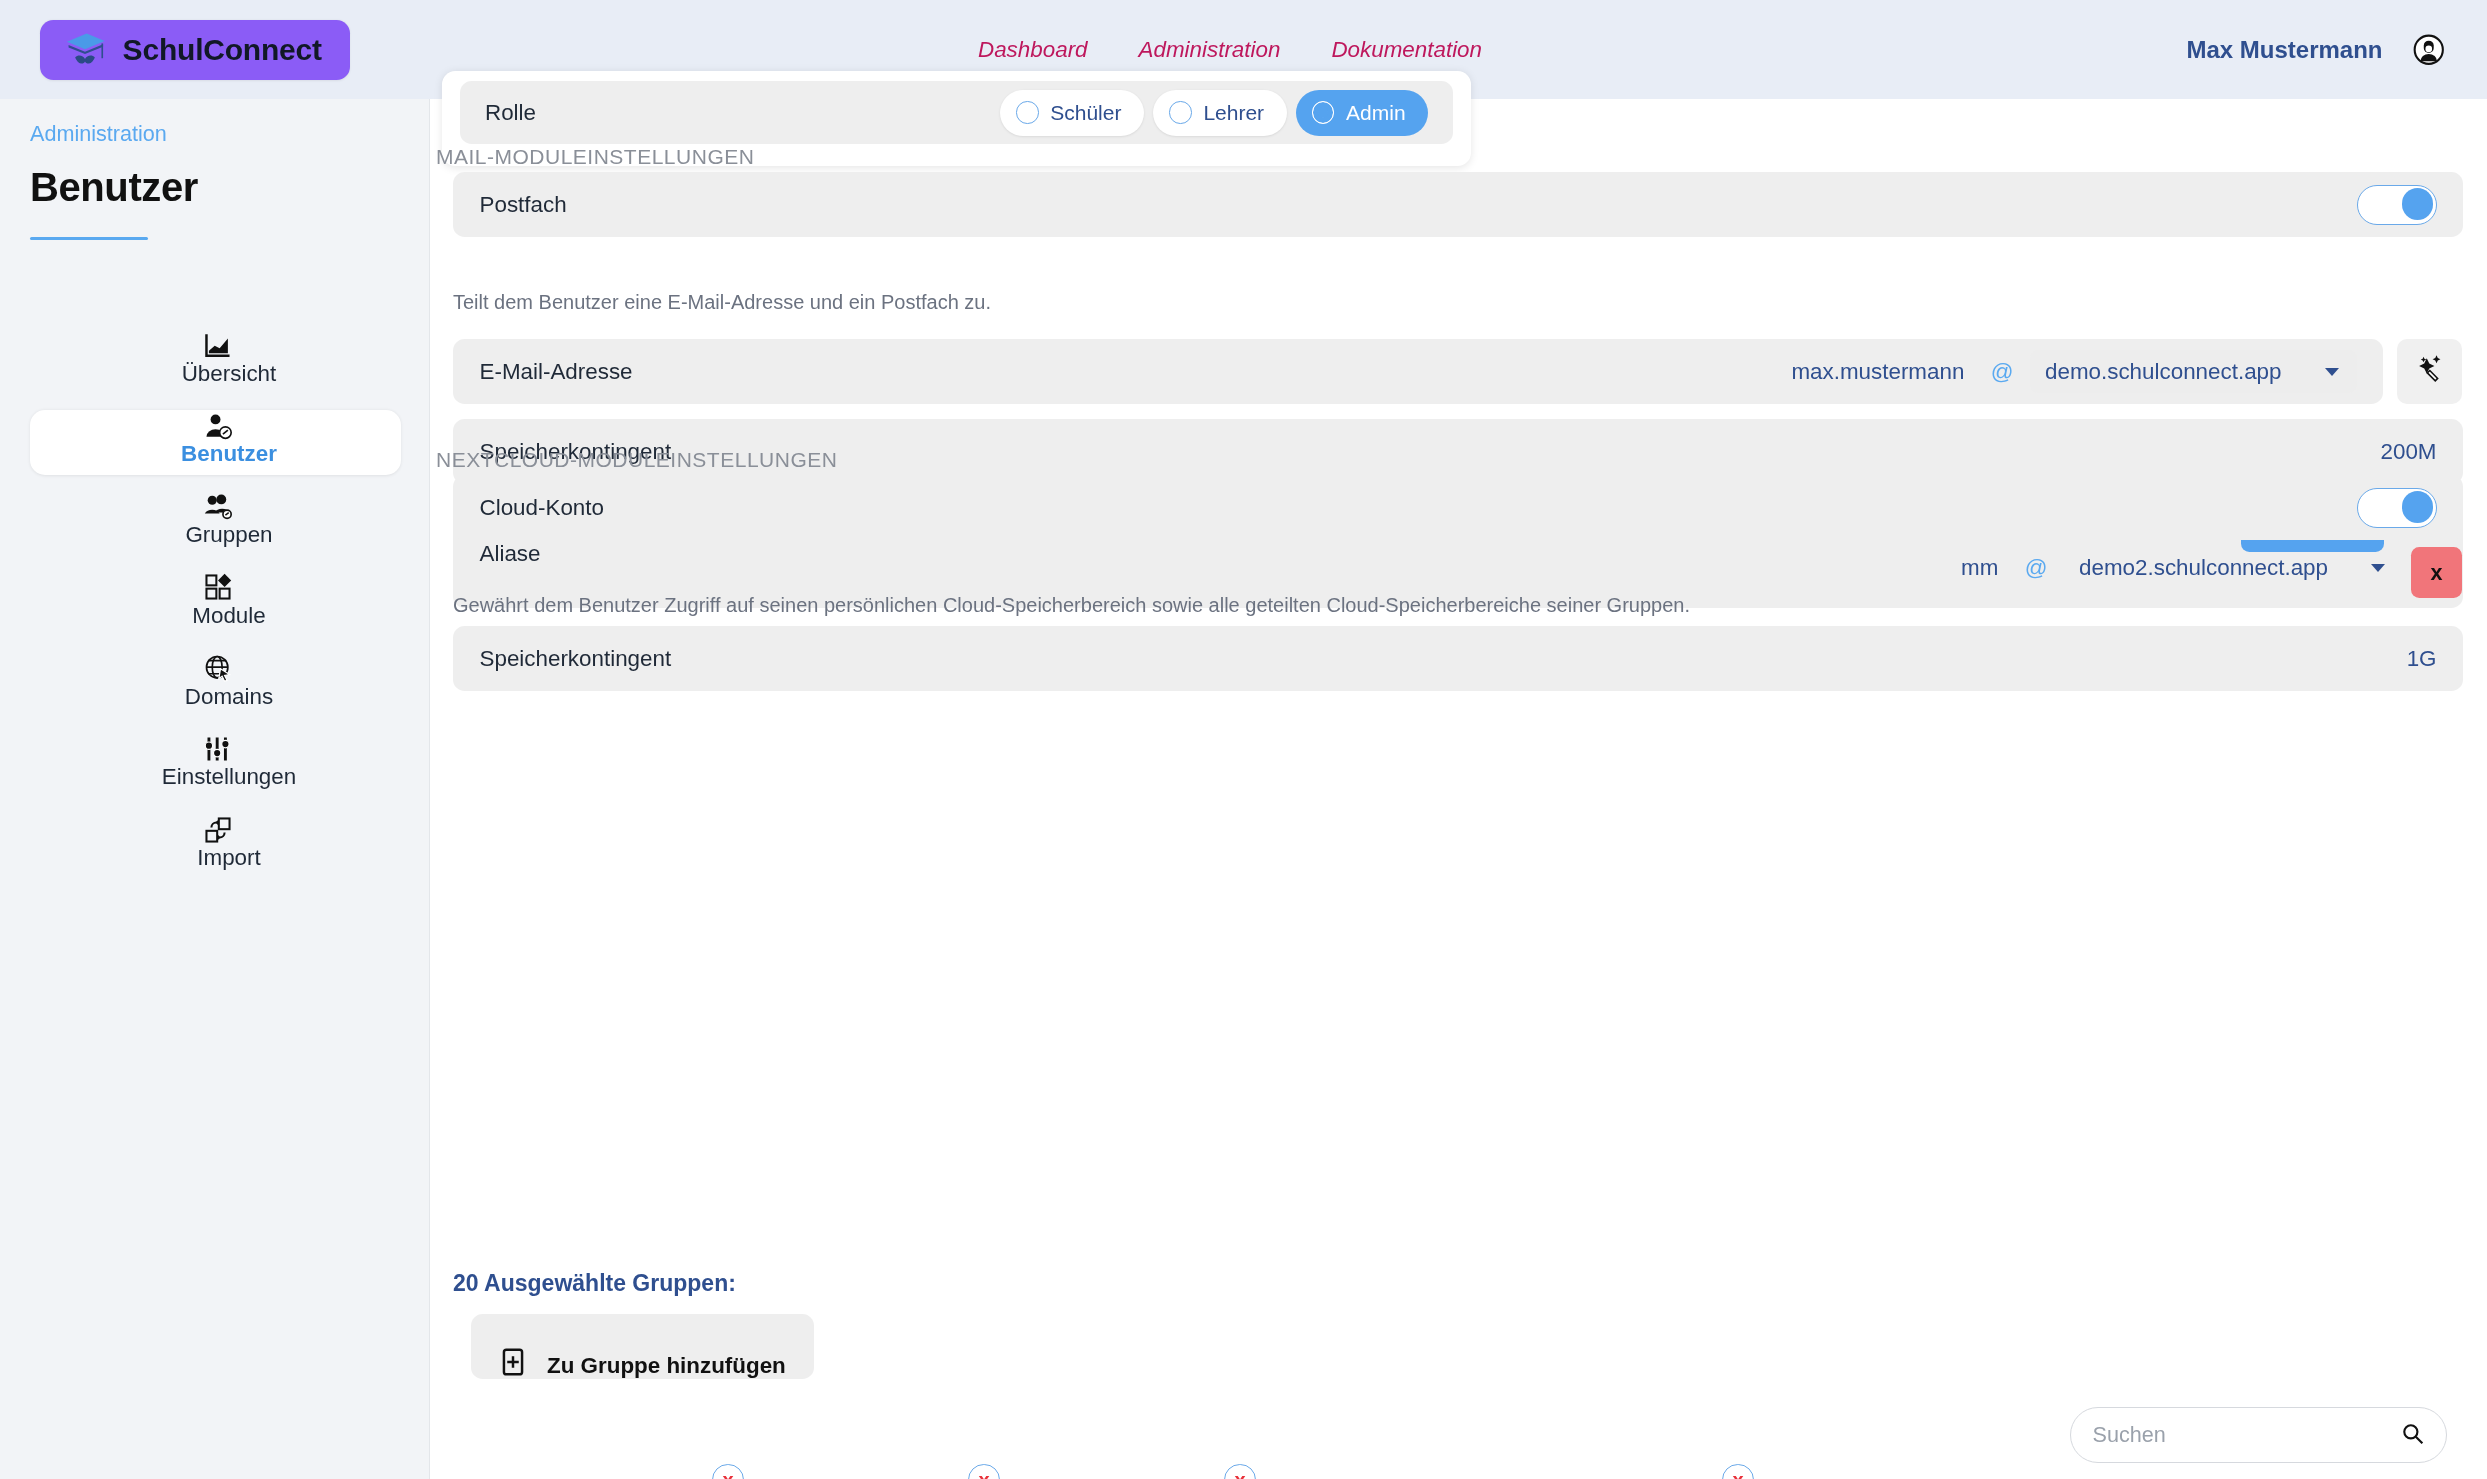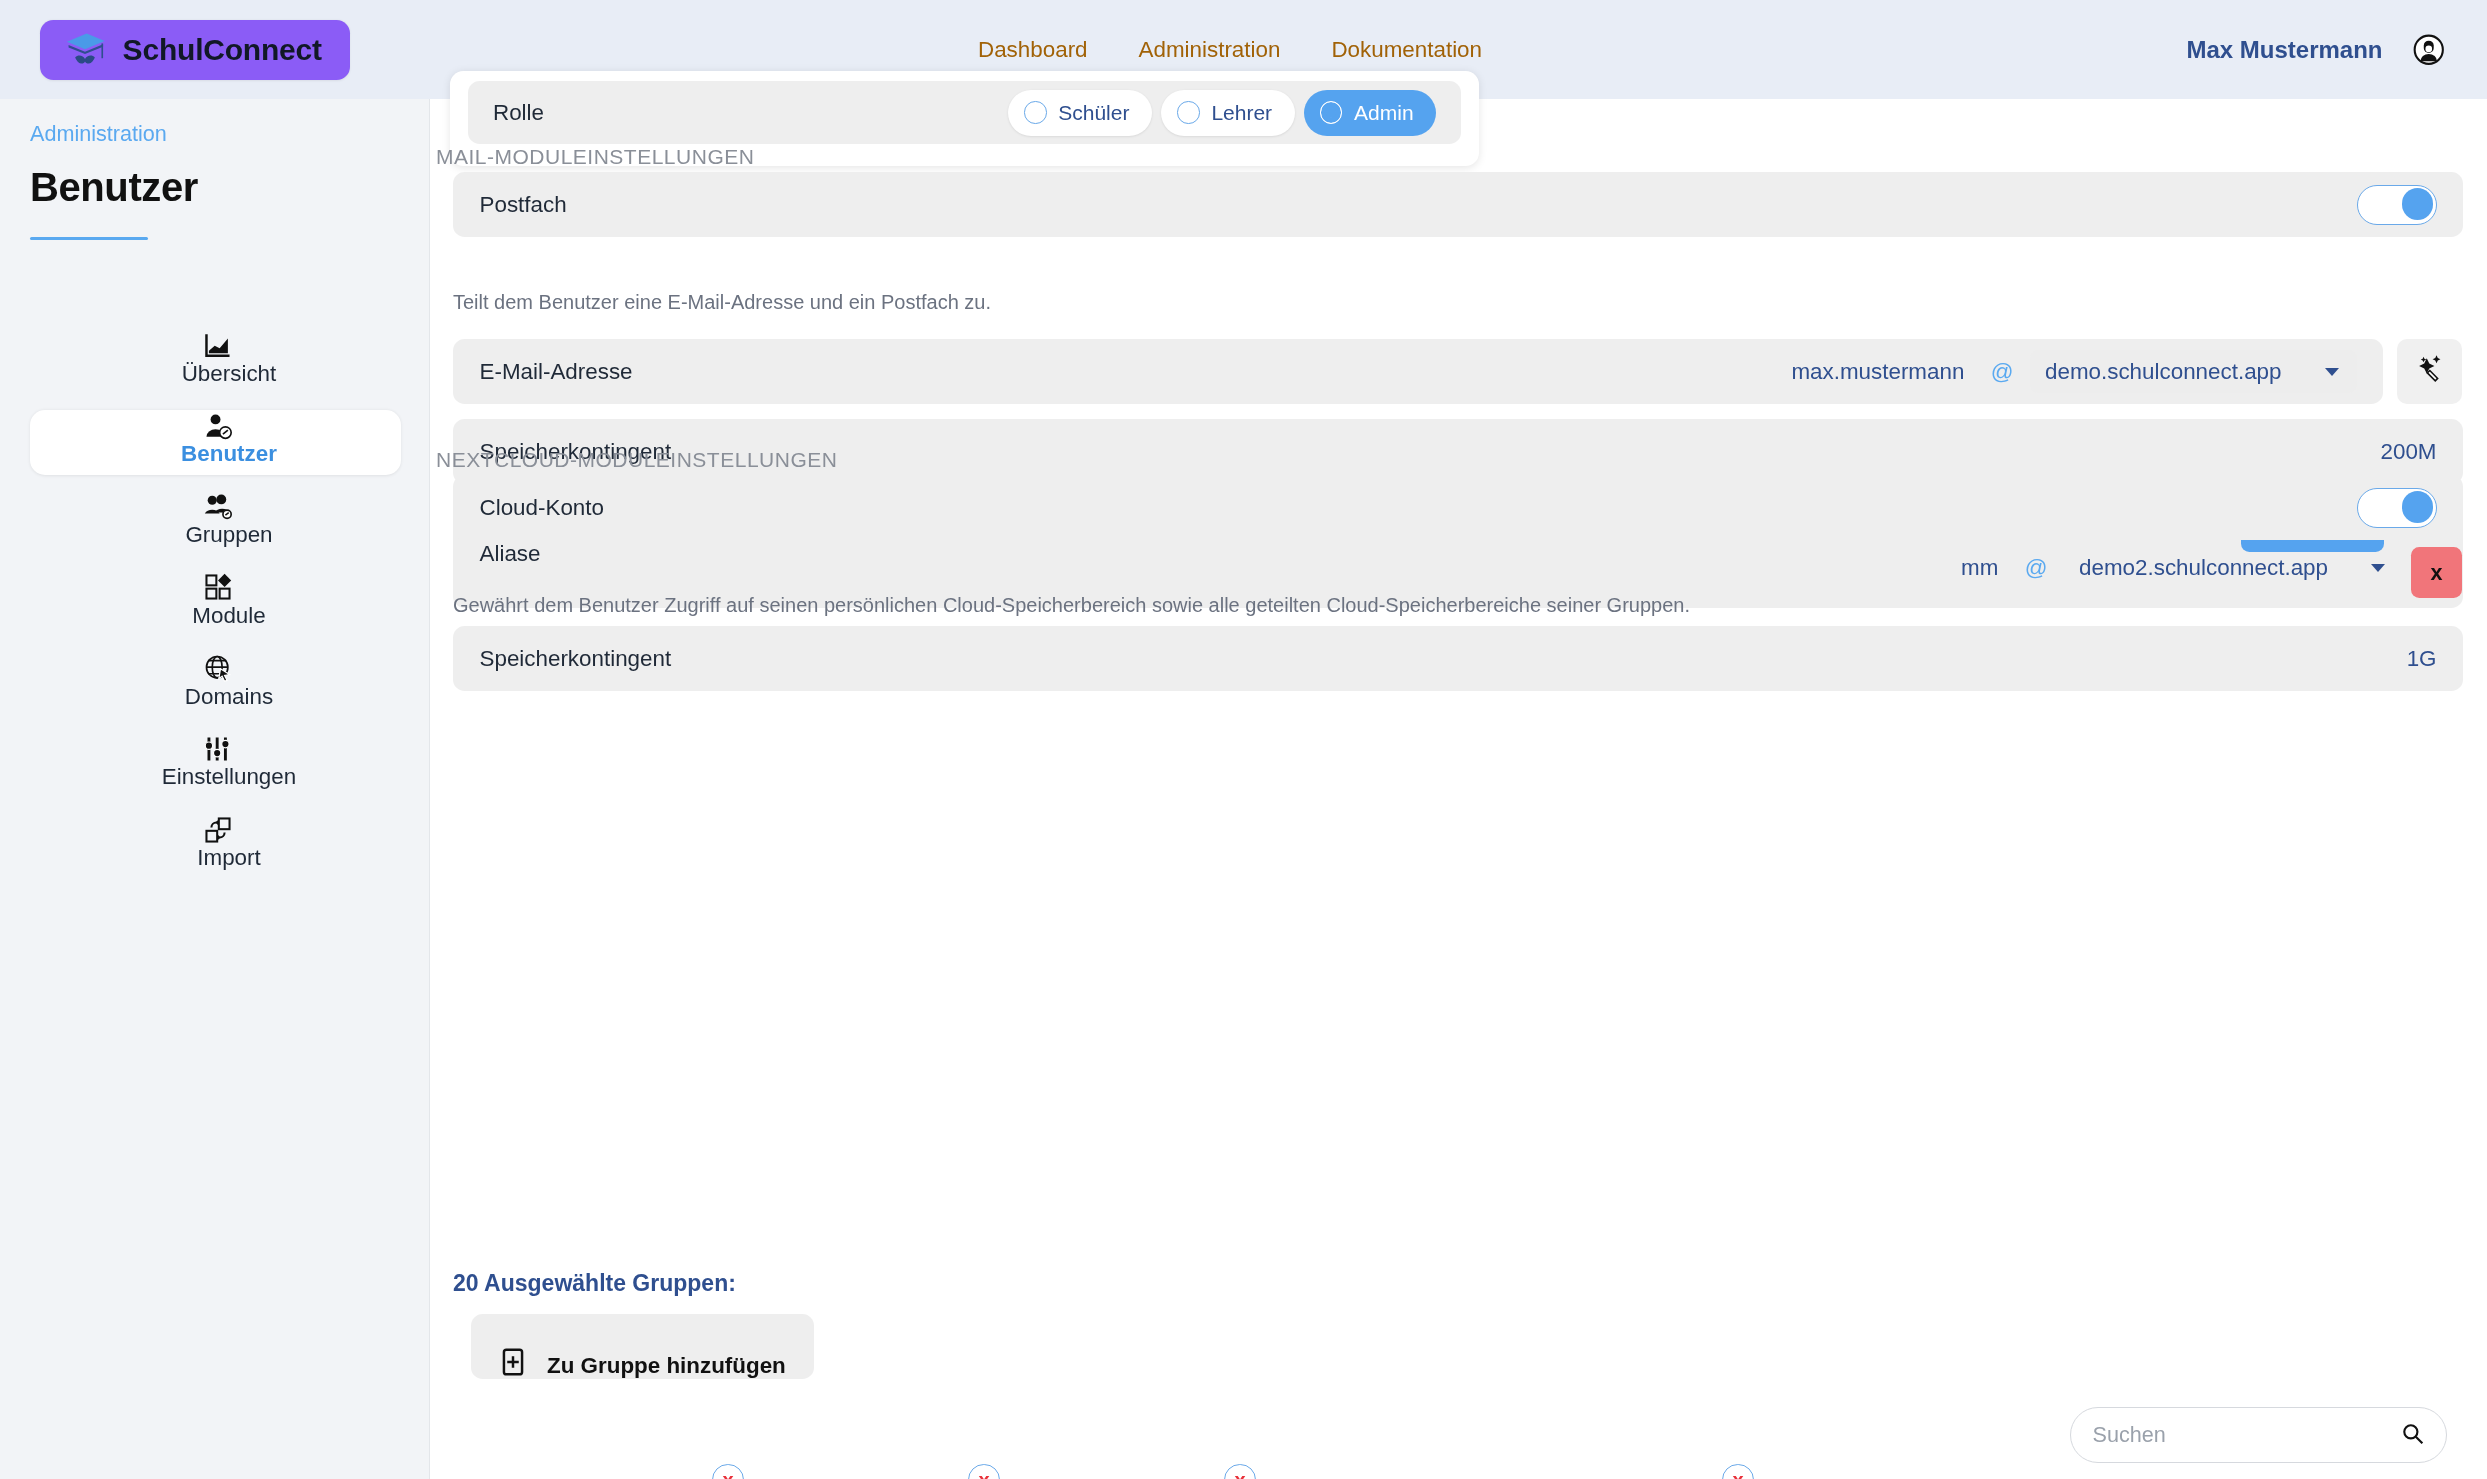--- a/index.html
+++ b/index.html
@@ -27,21 +27,21 @@
   }
   .brand-logo { width: 46px; height: 40px; margin-right: 15px; flex: 0 0 auto; }
   .brand-name {
     font-size: 30px; font-weight: bold; color: #111827; letter-spacing: -0.2px;
   }
   .topnav {
     position: absolute; left: 978px; top: 0; height: 99px;
     display: flex; align-items: center; gap: 51px;
   }
   .topnav a {
-    font-size: 22.4px; color: #a16207; text-decoration: none; white-space: nowrap;
+    font-size: 22.4px; color: #be185d; text-decoration: none; white-space: nowrap; font-style: italic;
   }
   .user-area {
     position: absolute; right: 43px; top: 0; height: 99px;
     display: flex; align-items: center; gap: 30px;
   }
   .user-name { font-size: 24px; font-weight: bold; color: #2f4f8f; white-space: nowrap; }
   .avatar-icon { width: 31.5px; height: 31.5px; }
 
   
   .sidebar {
@@ -70,21 +70,21 @@
   }
   .nav-item.active { background: #ffffff; box-shadow: 0 0.8px 3.3px rgba(0,0,0,.08); }
   .nav-ico { width: 31.5px; height: 31.5px; flex: 0 0 31.5px; margin-right: 23px; display:flex; align-items:center; justify-content:center;}
   .nav-label { font-size: 22.4px; color: #1f2937; }
   .nav-item.active .nav-label { color: #3b8fe0; font-weight: bold; }
 
   
   .main { position: absolute; top: 99px; left: 430px; width: 2057px; height: 1380px; background: #fff; }
 
   .rolle-card {
-    position: absolute; left: 20px; top: 0px; width: 1029px;
+    position: absolute; left: 12px; top: 0px; width: 1029px;
     background: #fff; border-radius: 13.3px;
     box-shadow: 0 1.7px 8.3px rgba(0,0,0,.10);
     padding: 10px 18px 21.6px 18px;
   }
   .row-grey {
     background: #eeeeee; border-radius: 11.6px;
     display: flex; align-items: center;
     padding: 0 25px; min-height: 56px;
   }
   .row-label { font-size: 22.4px; color: #1f2937; }

